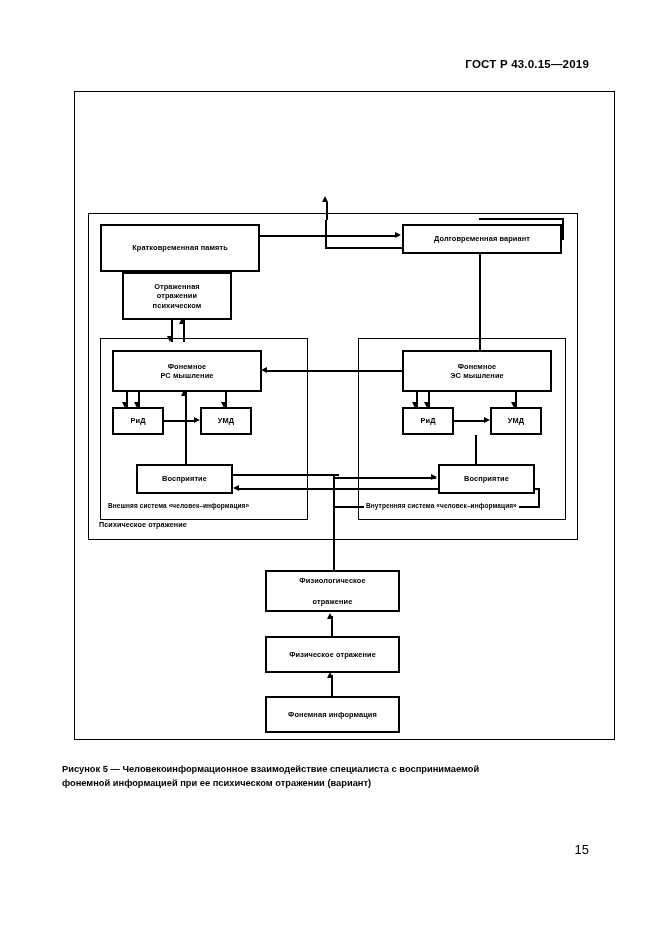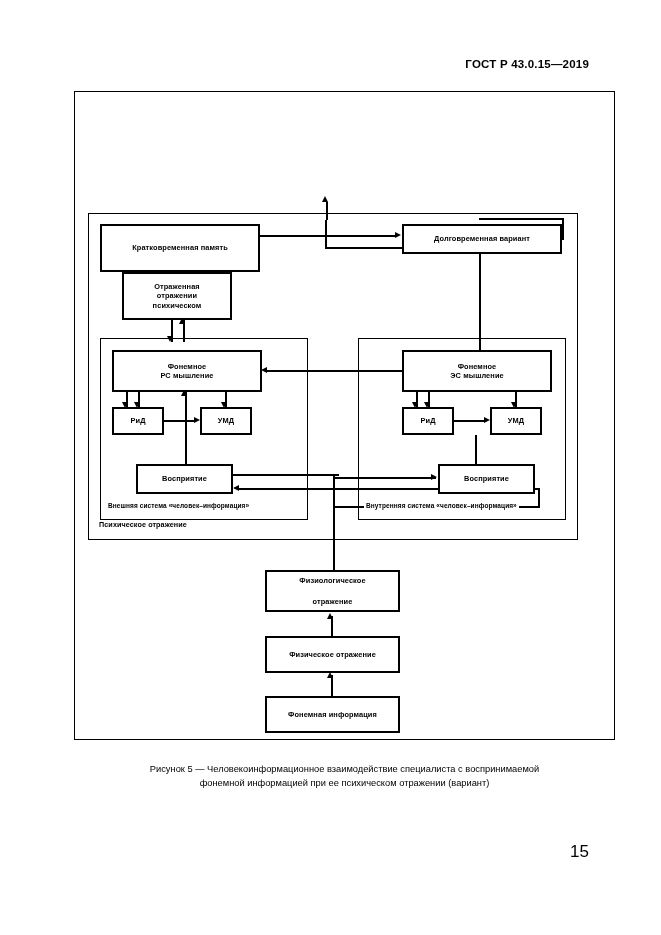--- a/index.html
+++ b/index.html
@@ -16,27 +16,27 @@
   
   .doc-header {
     position:absolute; top:58px; right:72px;
     font-size:11.5px; font-weight:bold; letter-spacing:.2px;
     white-space:nowrap;
   }
 
   
   .page-num {
     position:absolute; right:72px; top:842px;
-    font-size:17px;
+    font-size:13px;
   }
 
   
   .caption {
-    position:absolute; left:60px; top:762px; width:541px;
-    text-align:center; font-size:9.3px; line-height:14px;
+    position:absolute; left:48px; top:762px; width:541px;
+    font-size:9.3px; line-height:14px;font-weight:bold;
   }
   .caption div { white-space:nowrap; }
 
   
   .figure {
     position:absolute; left:60px; top:91px;
     width:541px; height:649px;
     border:1.6px solid #000; box-sizing:border-box;
     background:#fff;
   }

